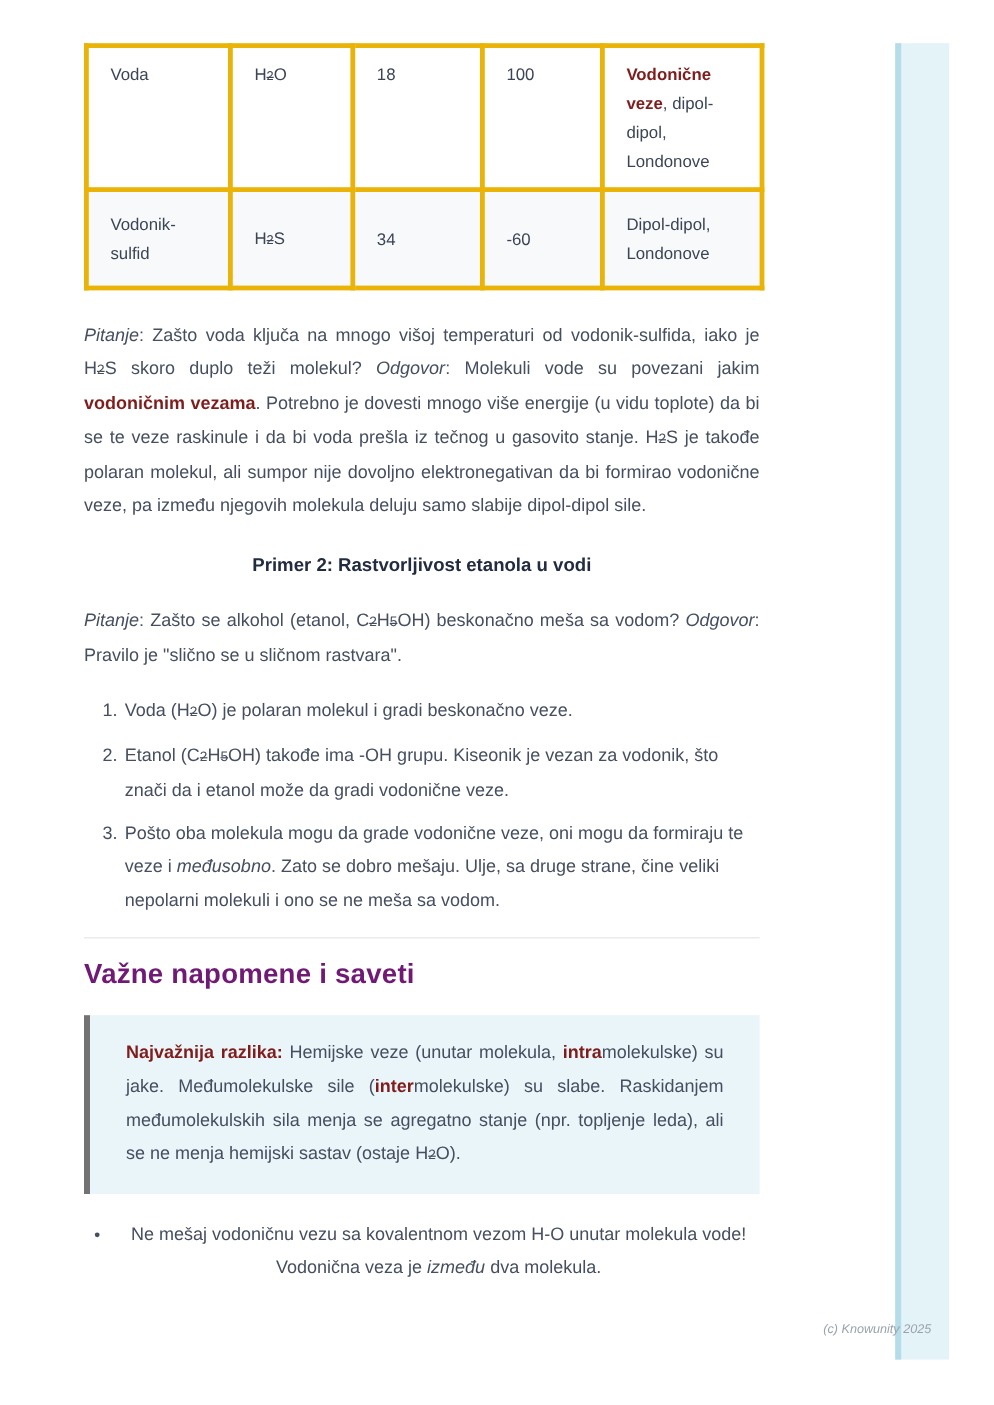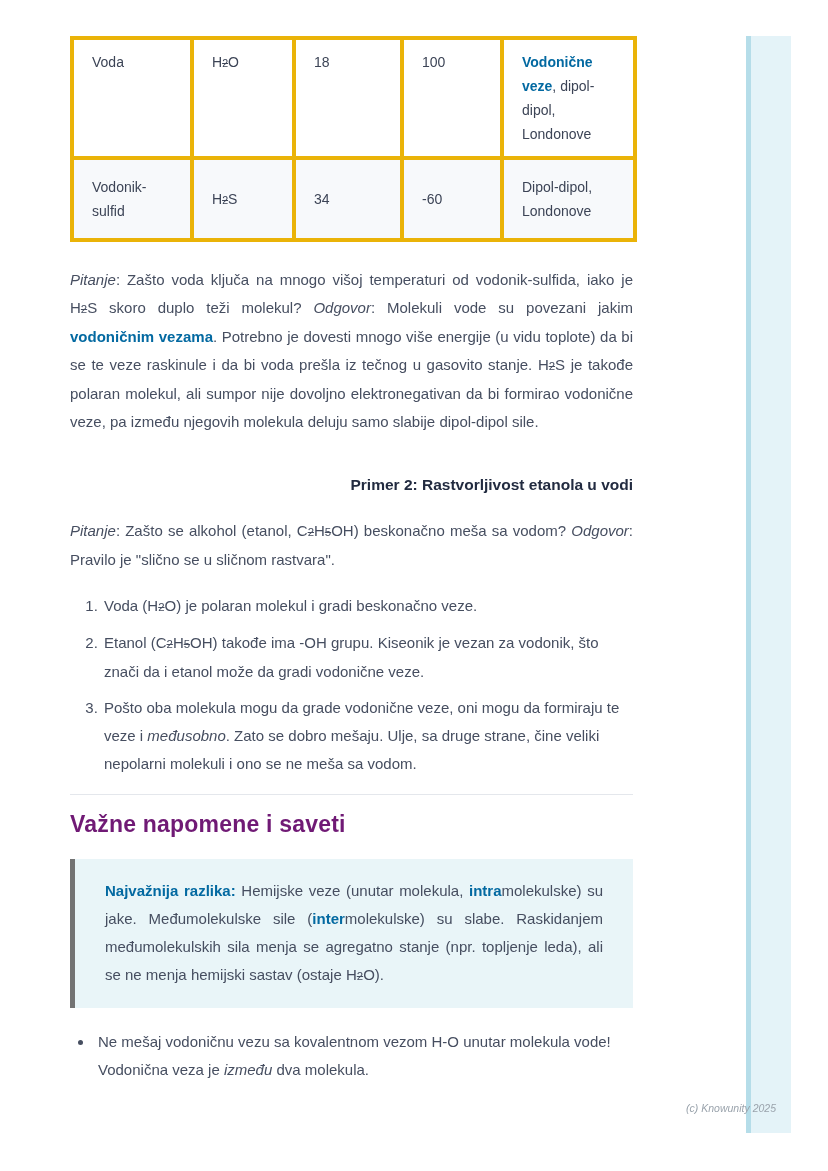--- a/index.html
+++ b/index.html
@@ -31,47 +31,47 @@
   table.cmp col.c1{width:120px} table.cmp col.c2{width:102px}
   table.cmp col.c3{width:108px} table.cmp col.c4{width:100px}
   table.cmp col.c5{width:133px}
   tr.trow-top td { vertical-align:top; height:116px; background:#ffffff; }
   tr.trow-mid td { vertical-align:middle; height:82px; background:#f7f9fb; }
 
   .para { margin-top:24px; text-align:justify; }
   .para2 { margin-top:20px; text-align:justify; }
 
   h3.example {
-    margin-top:37px; font-size:15.5px; line-height:24px;
-    font-weight:700; color:#222b40; text-align:right;
+    margin-top:24px; font-size:15.5px; line-height:24px;
+    font-weight:700; color:#222b40; text-align:center;
   }
 
   ol.steps { margin-top:18px; padding-left:32px; }
   ol.steps li { padding-left:2px; }
   ol.steps li + li { margin-top:8px; }
 
   hr.divider { border:none; border-top:1px solid #e4e7ec; margin-top:16px; }
 
   h2.notes {
     margin-top:14px; font-size:23px; line-height:30px;
     font-weight:700; color:#701a75; letter-spacing:0.2px;
   }
 
   .callout {
     margin-top:20px; background:#e9f5f8;
     border-left:5px solid #737373;
     padding:18px 30px;
   }
   .callout p { text-align:justify; }
 
-  ul.tips { margin-top:20px; padding-left:24px; list-style:disc; }
+  ul.tips { margin-top:20px; padding-left:24px; list-style:disc;text-align:center; }
   ul.tips li { padding-left:4px; }
 
   
-  span.b { font-weight:700; color:#0369a1; }
+  span.b { font-weight:700; color:#7f1d1d; }
   span.i { font-style:italic; }
   span.sub { font-size:0.76em; text-decoration:line-through;
              text-decoration-thickness:1px; }
 
   .footer {
     position:absolute; top:1101px; right:52px;
     font-size:10.5px; line-height:14px; color:#9aa3ac; z-index:2;font-style:italic;
   }
 </style>
 </head>

